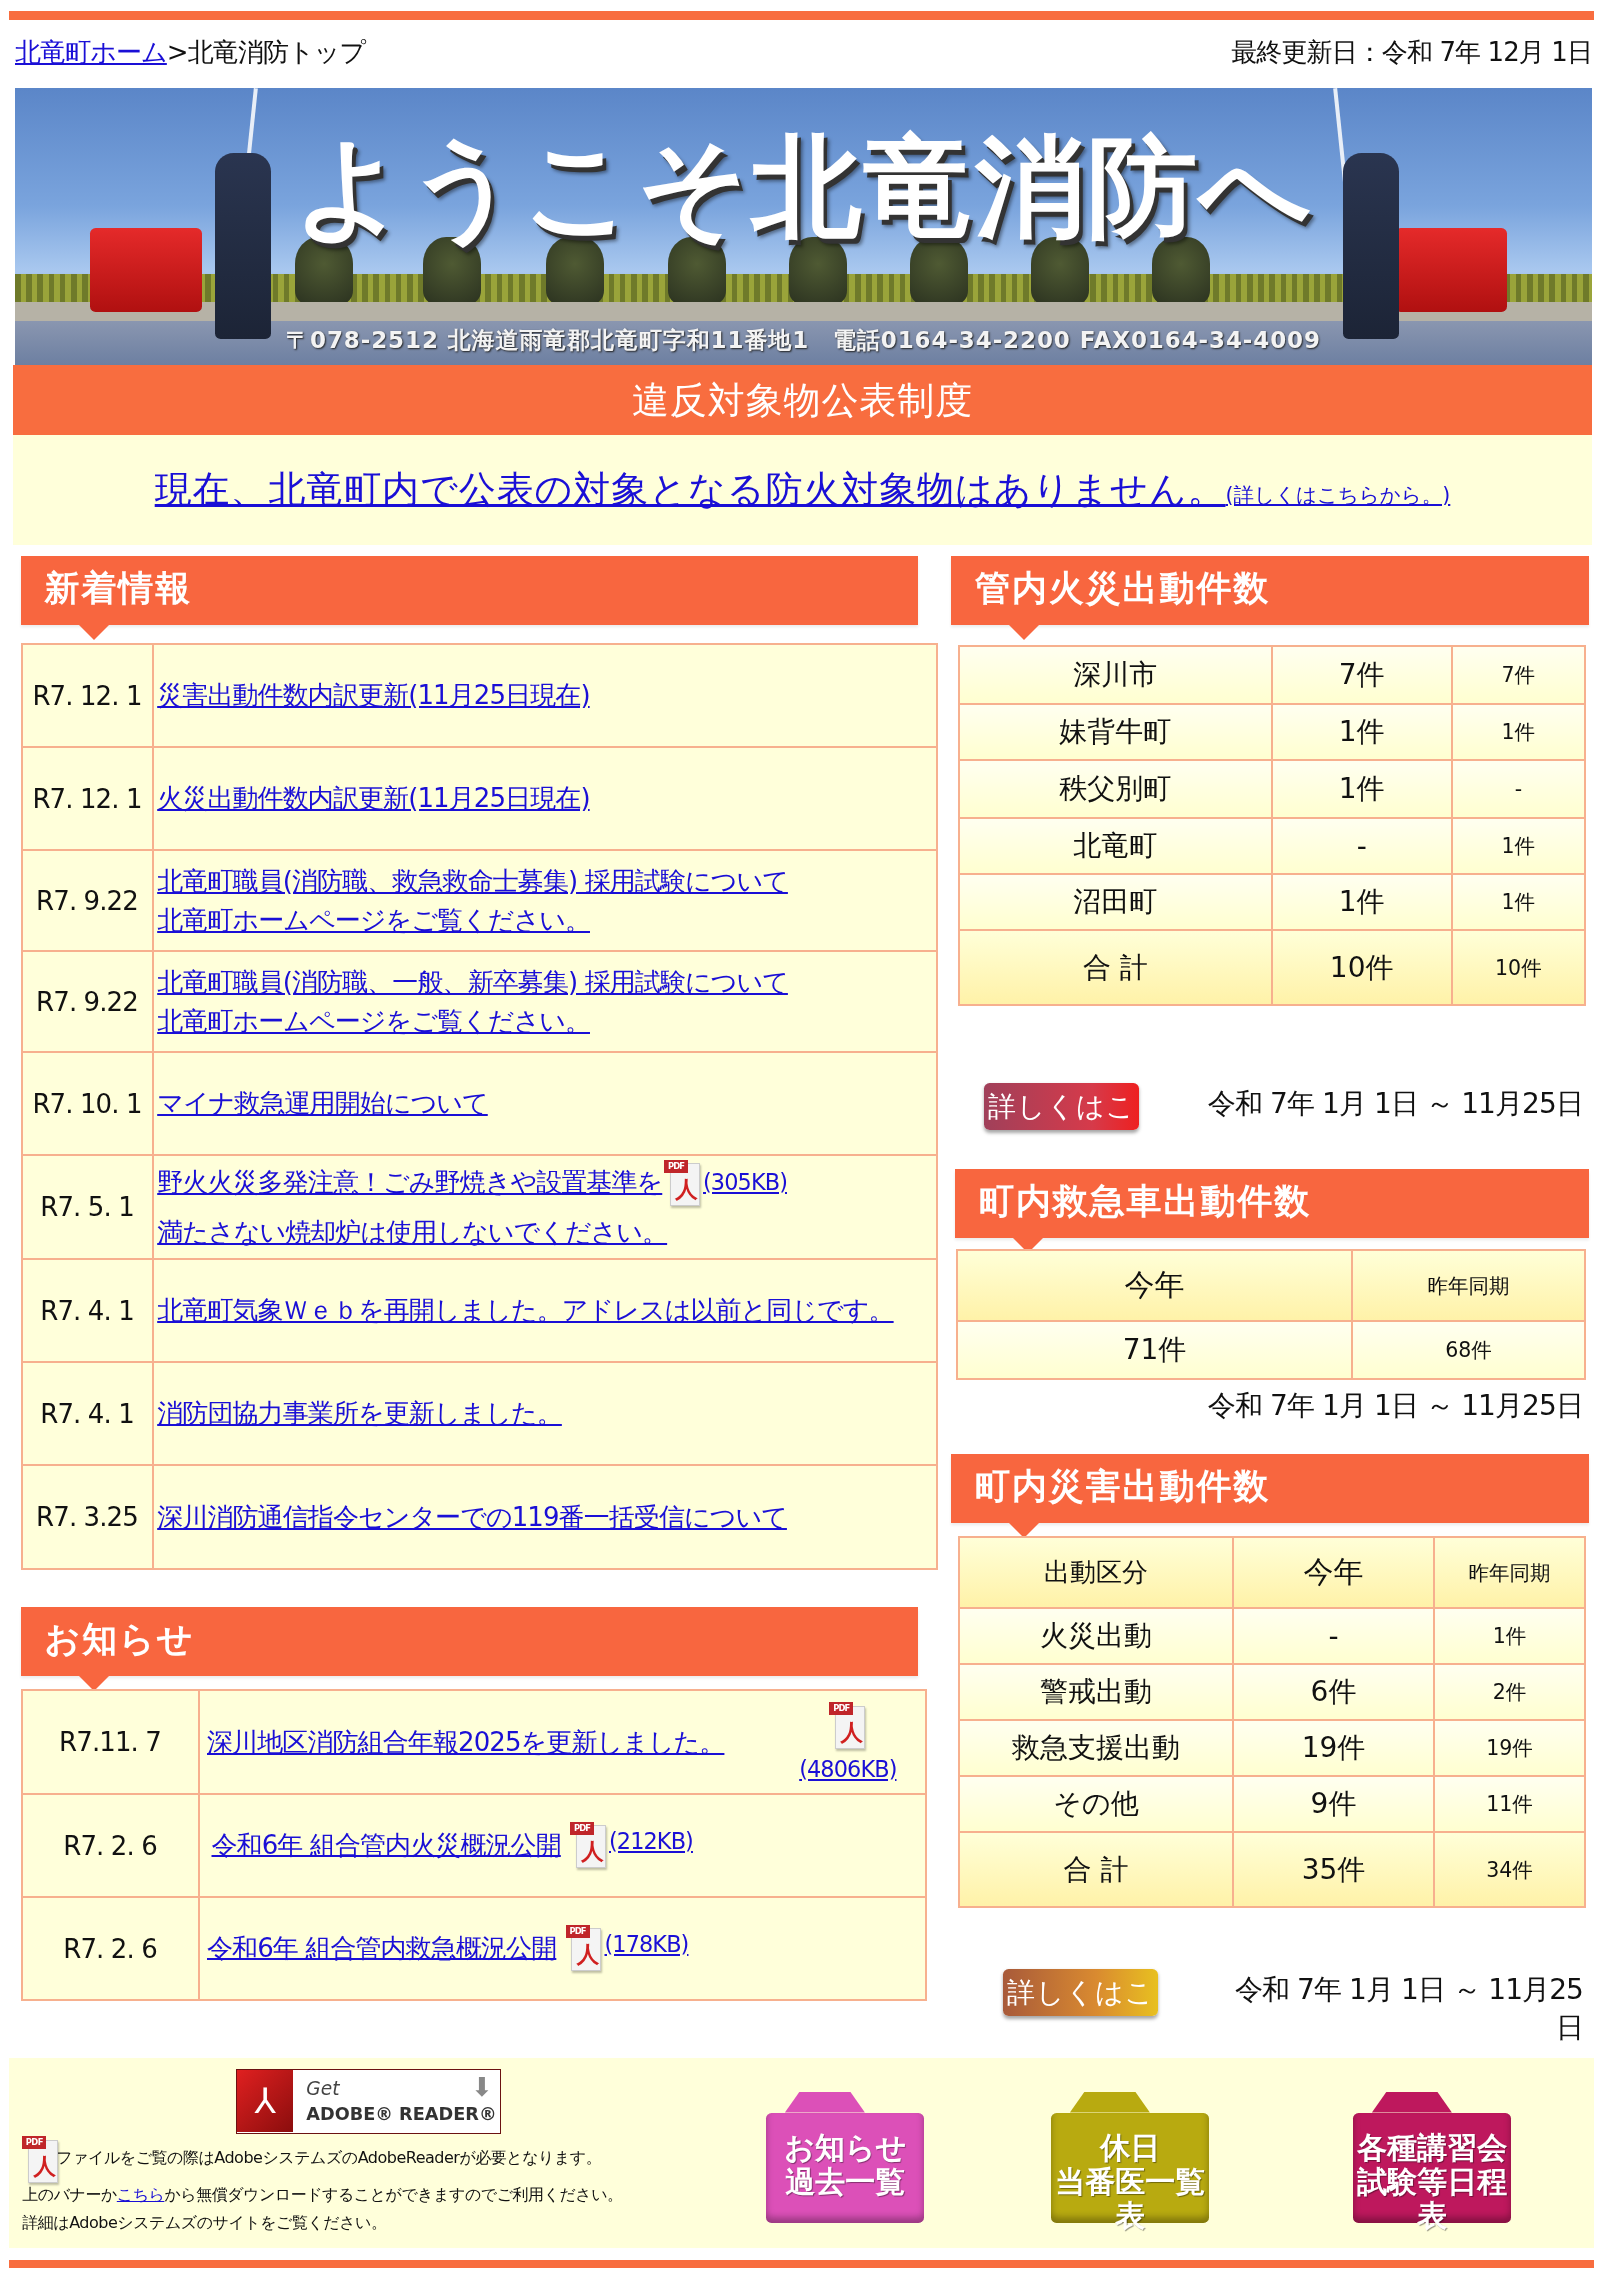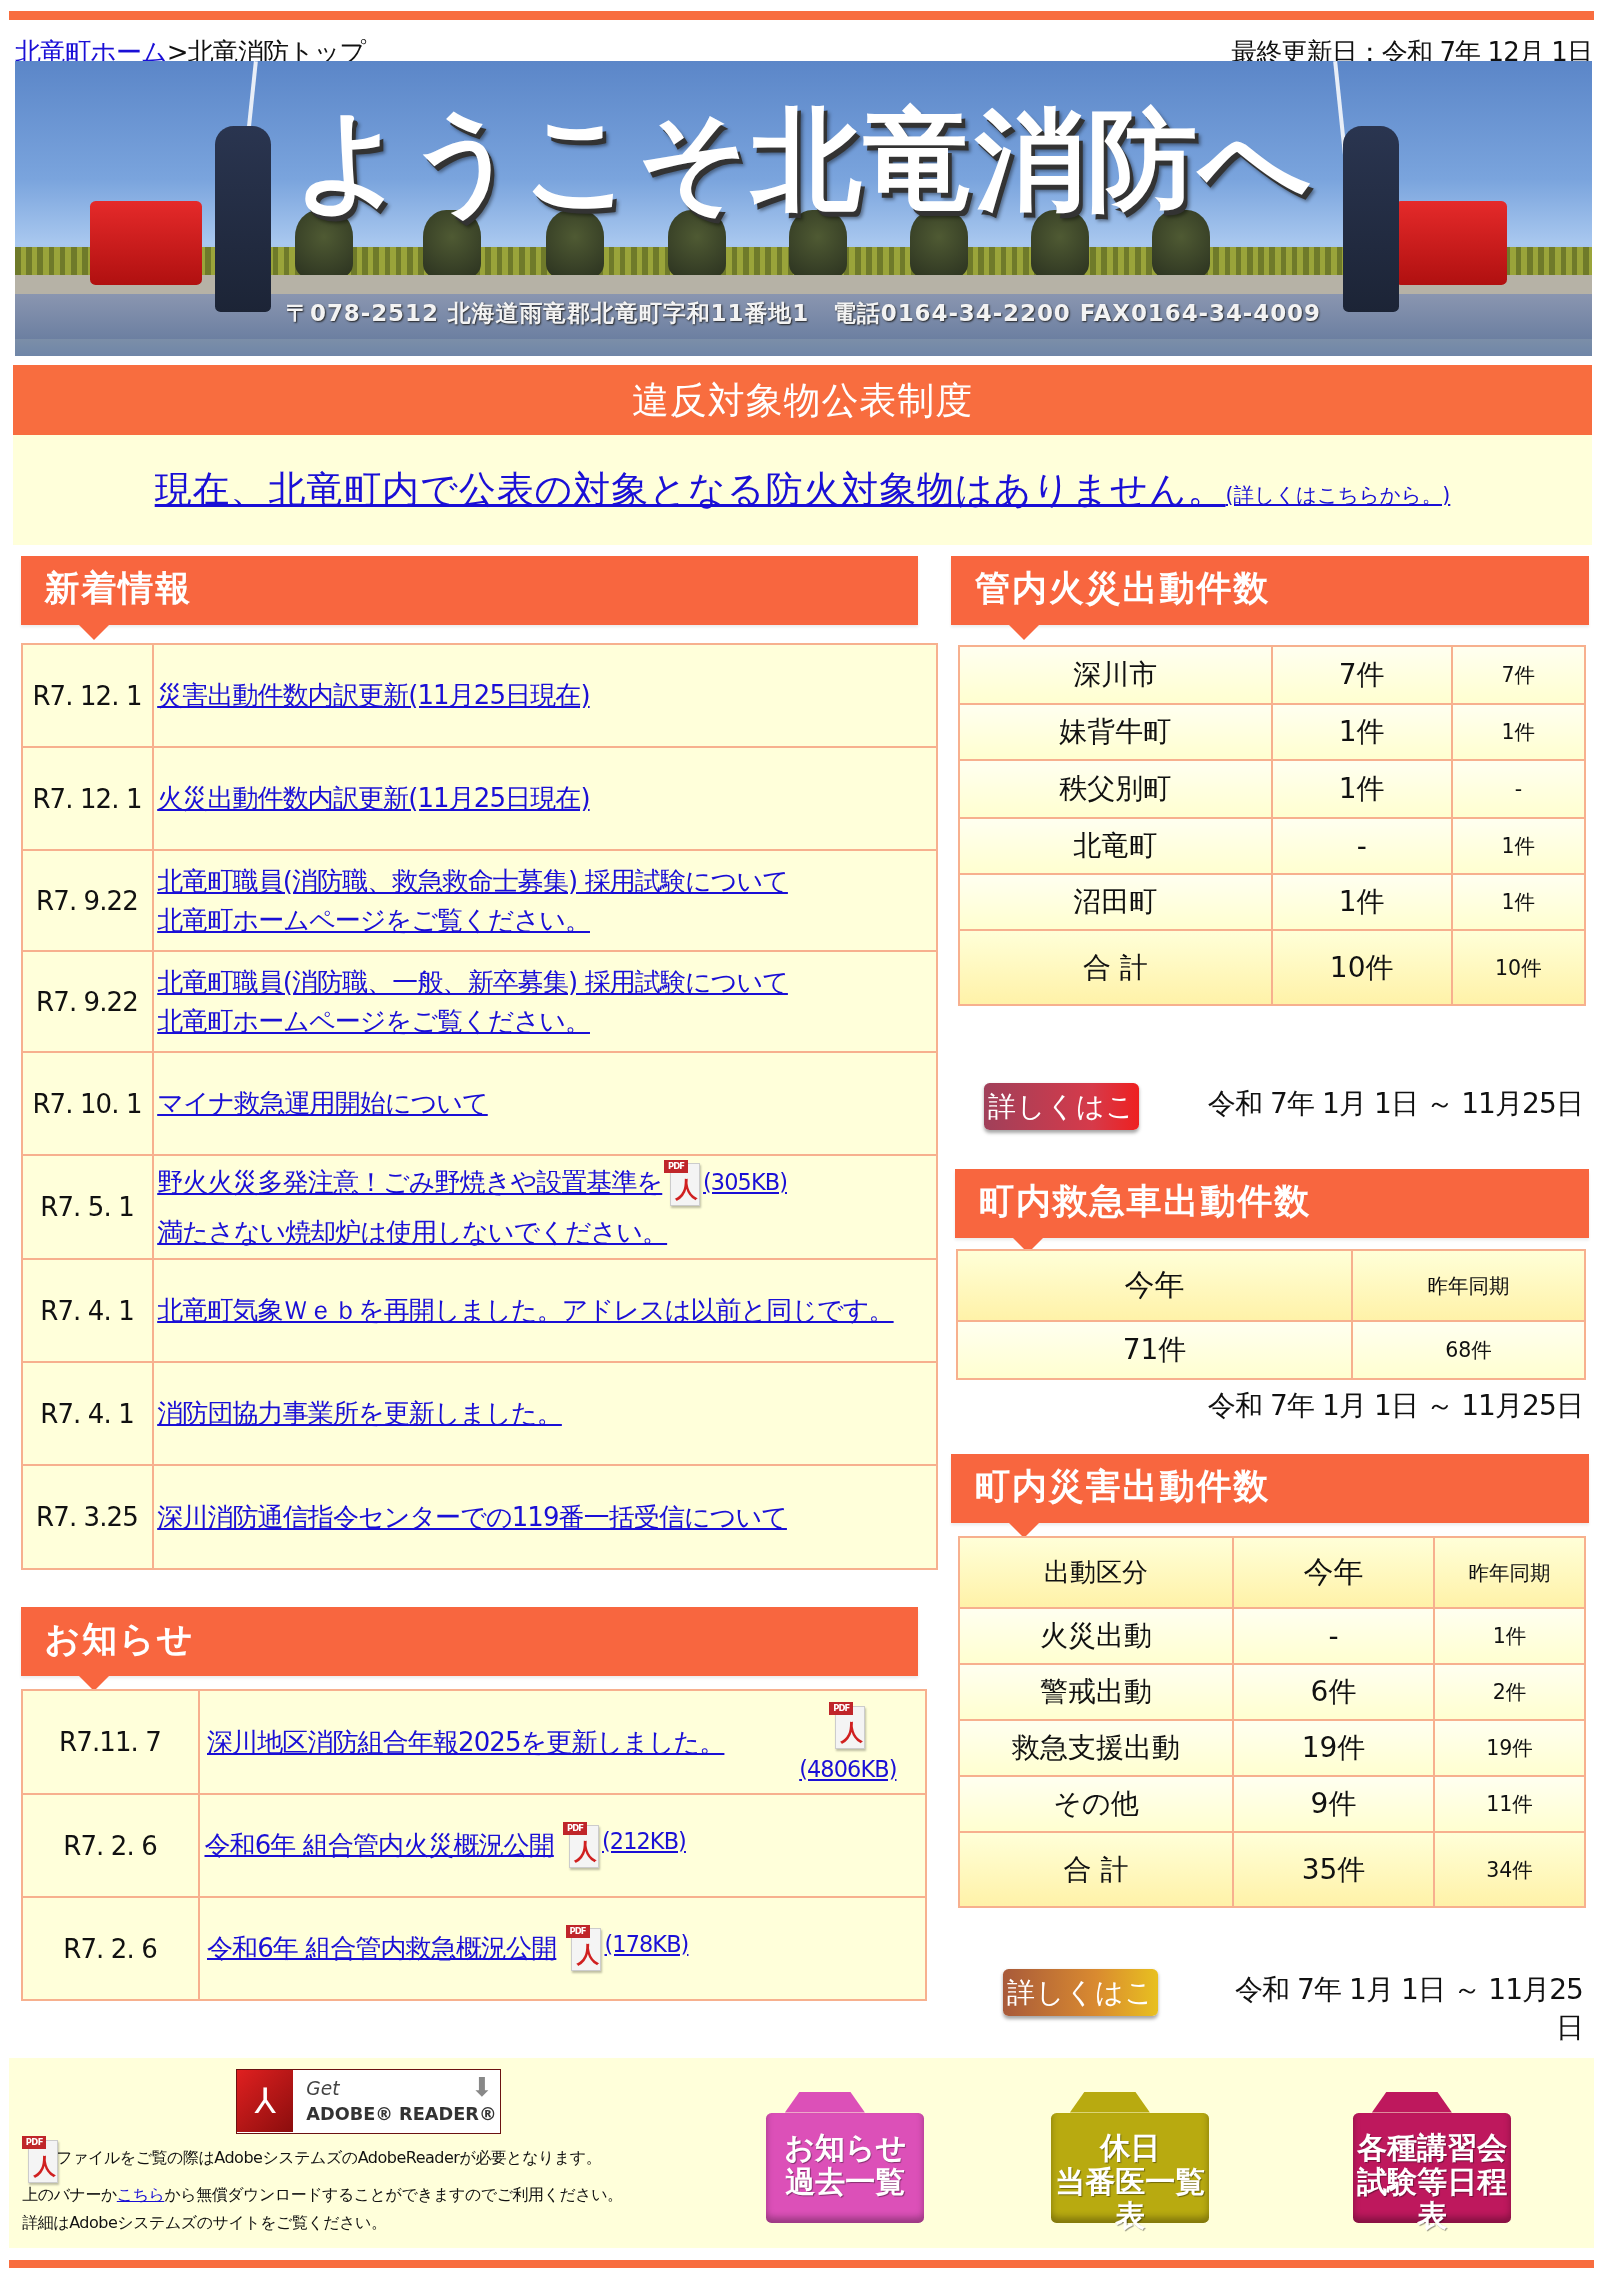--- a/index.html
+++ b/index.html
@@ -8,21 +8,21 @@
   a { color: #1a0fd6; text-decoration: underline; }
 
   .topbar { position: absolute; left: 9.3px; top: 11.2px; width: 1585px; height: 8.4px; background: #f86d3f; }
   .bottombar { position: absolute; left: 9.3px; top: 2260px; width: 1585px; height: 8.4px; background: #f86d3f; }
 
   .crumb { position: absolute; left: 15px; top: 35px; font-size: 26px; line-height: 34px; letter-spacing: -0.9px; }
   .crumb .sep { color: #111; }
   .updated { position: absolute; right: 15px; top: 35px; font-size: 26px; line-height: 34px; letter-spacing: -0.9px; }
 
   
-  .banner { position: absolute; left: 15px; top: 61px; width: 1577px; height: 295px; overflow: hidden;
+  .banner { position: absolute; left: 15px; top: 88px; width: 1577px; height: 295px; overflow: hidden;
     background: linear-gradient(180deg, #5b86c8 0%, #7aa4dd 40%, #a9c8ef 62%, #9fb5d4 72%, #8d9aa8 86%, #6f86a8 100%); }
   .banner .ground { position: absolute; left: 0; top: 214px; width: 100%; height: 18.6px; background: #b6b2a6; }
   .banner .water { position: absolute; left: 0; top: 233px; width: 100%; height: 45px; background: linear-gradient(180deg,#8a96b0,#6c7fa1); }
   .banner .hedge { position: absolute; left: 0; top: 186px; width: 100%; height: 28px; background: repeating-linear-gradient(90deg,#6f7a2a 0 5.6px,#9aa43a 5.6px 11.2px); }
   .banner .tree { position: absolute; top: 149px; width: 58px; height: 67px; border-radius: 40% 40% 20% 20%; background: radial-gradient(circle at 50% 40%, #4f5a33, #2b3220); }
   .banner .title { position: absolute; left: 0; width: 100%; top: 26px; text-align: center; font-size: 110px; font-weight: bold; color: #fff;
     text-shadow: 3.7px 4.7px 0 #333, 5.6px 6.5px 3.7px rgba(0,0,0,.4); letter-spacing: 1.9px; }
   .banner .addr { position: absolute; left: 0; width: 100%; top: 237px; text-align: center; font-size: 23px; font-weight: bold; color: #f3f3f3; text-shadow: 0.9px 0.9px 1.9px #222; letter-spacing: 0.9px; }
   .banner .truck { position: absolute; top: 140px; width: 112px; height: 84px; background: linear-gradient(180deg,#e52a2a,#b01010); border-radius: 5.6px; }
   .banner .fighter { position: absolute; top: 65px; width: 56px; height: 186px; background: linear-gradient(180deg,#2a3550,#1c2436); border-radius: 18.6px 18.6px 5.6px 5.6px; }
@@ -164,21 +164,21 @@
     <td class="body" style="padding-left:7.5px; position:relative;">
       <div style="width:522px; line-height:37px;"><a href="#">深川地区消防組合年報2025を更新しました。</a></div>
       <div style="position:absolute; right:28px; top:11.2px; text-align:center;">
         <span class="pdf"><span class="pg"></span><span class="tag">PDF</span><span class="ar">人</span></span><br>
         <a href="#" class="kb">(4806KB)</a>
       </div>
     </td>
   </tr>
   <tr style="height:103px">
     <td class="date">R7. 2. 6</td>
-    <td class="body" style="padding-left:5px"><a href="#">令和6年 組合管内火災概況公開</a><span class="pdf" style="margin-left:9.3px"><span class="pg"></span><span class="tag">PDF</span><span class="ar">人</span></span><a href="#" class="kb">(212KB)</a></td>
+    <td class="body" style="padding-left:12px"><a href="#">令和6年 組合管内火災概況公開</a><span class="pdf" style="margin-left:9.3px"><span class="pg"></span><span class="tag">PDF</span><span class="ar">人</span></span><a href="#" class="kb">(212KB)</a></td>
   </tr>
   <tr style="height:103px">
     <td class="date">R7. 2. 6</td>
     <td class="body" style="padding-left:7.5px"><a href="#">令和6年 組合管内救急概況公開</a><span class="pdf" style="margin-left:9.3px"><span class="pg"></span><span class="tag">PDF</span><span class="ar">人</span></span><a href="#" class="kb">(178KB)</a></td>
   </tr>
 </tbody>
   </table>
 
 <div class="sechead" style="left:951px; top:556px; width:638px;">管内火災出動件数</div>
 <table class="stat" style="left:958px; top:645px; width:628px;">

